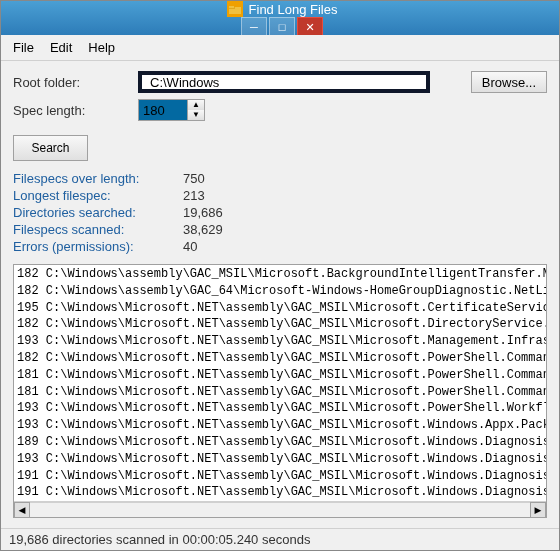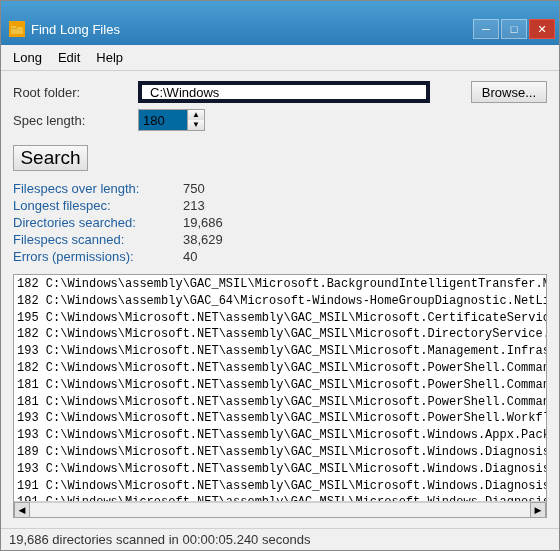--- a/index.html
+++ b/index.html
@@ -28,23 +28,24 @@
       display: flex;
       flex-direction: column;
     }
 
     .title-bar {
       background: linear-gradient(to bottom, #4a9fd4, #2d7cb8);
       color: white;
       display: flex;
       align-items: center;
       justify-content: space-between;
-      padding: 12px 4px 0 8px;
-      height: 44px;
+      padding: 0 4px 0 8px;
+      height: 34px;
       flex-shrink: 0;
+      flex-direction: column;
     }
 
     .title-bar-icon {
       width: 16px;
       height: 16px;
       background: #f0a000;
       display: inline-flex;
       align-items: center;
       justify-content: center;
       margin-right: 6px;
@@ -177,21 +178,21 @@
     }
 
     .search-btn {
       margin-top: 8px;
       margin-bottom: 10px;
       width: 75px;
       height: 26px;
       border: 1px solid #a0a0a0;
       background: linear-gradient(to bottom, #f8f8f8, #e0e0e0);
       cursor: pointer;
-      font-size: 19px;
+      font-size: 12px;
     }
 
     .stats-section {
       margin-bottom: 8px;
     }
 
     .stat-row {
       display: flex;
       margin-bottom: 2px;
     }
@@ -287,21 +288,21 @@
       <span class="title-bar-title">Find Long Files</span>
     </div>
     <div class="title-bar-controls">
       <button class="title-btn">─</button>
       <button class="title-btn">□</button>
       <button class="title-btn close">✕</button>
     </div>
   </div>
 
   <div class="menu-bar">
-    <div class="menu-item">Long</div>
+    <div class="menu-item">File</div>
     <div class="menu-item">Edit</div>
     <div class="menu-item">Help</div>
   </div>
 
   <div class="content">
 
     <div class="form-row">
       <span class="form-label">Root folder:</span>
       <input class="form-input" type="text" value="C:\Windows" style="">
       <button class="browse-btn">Browse...</button>

